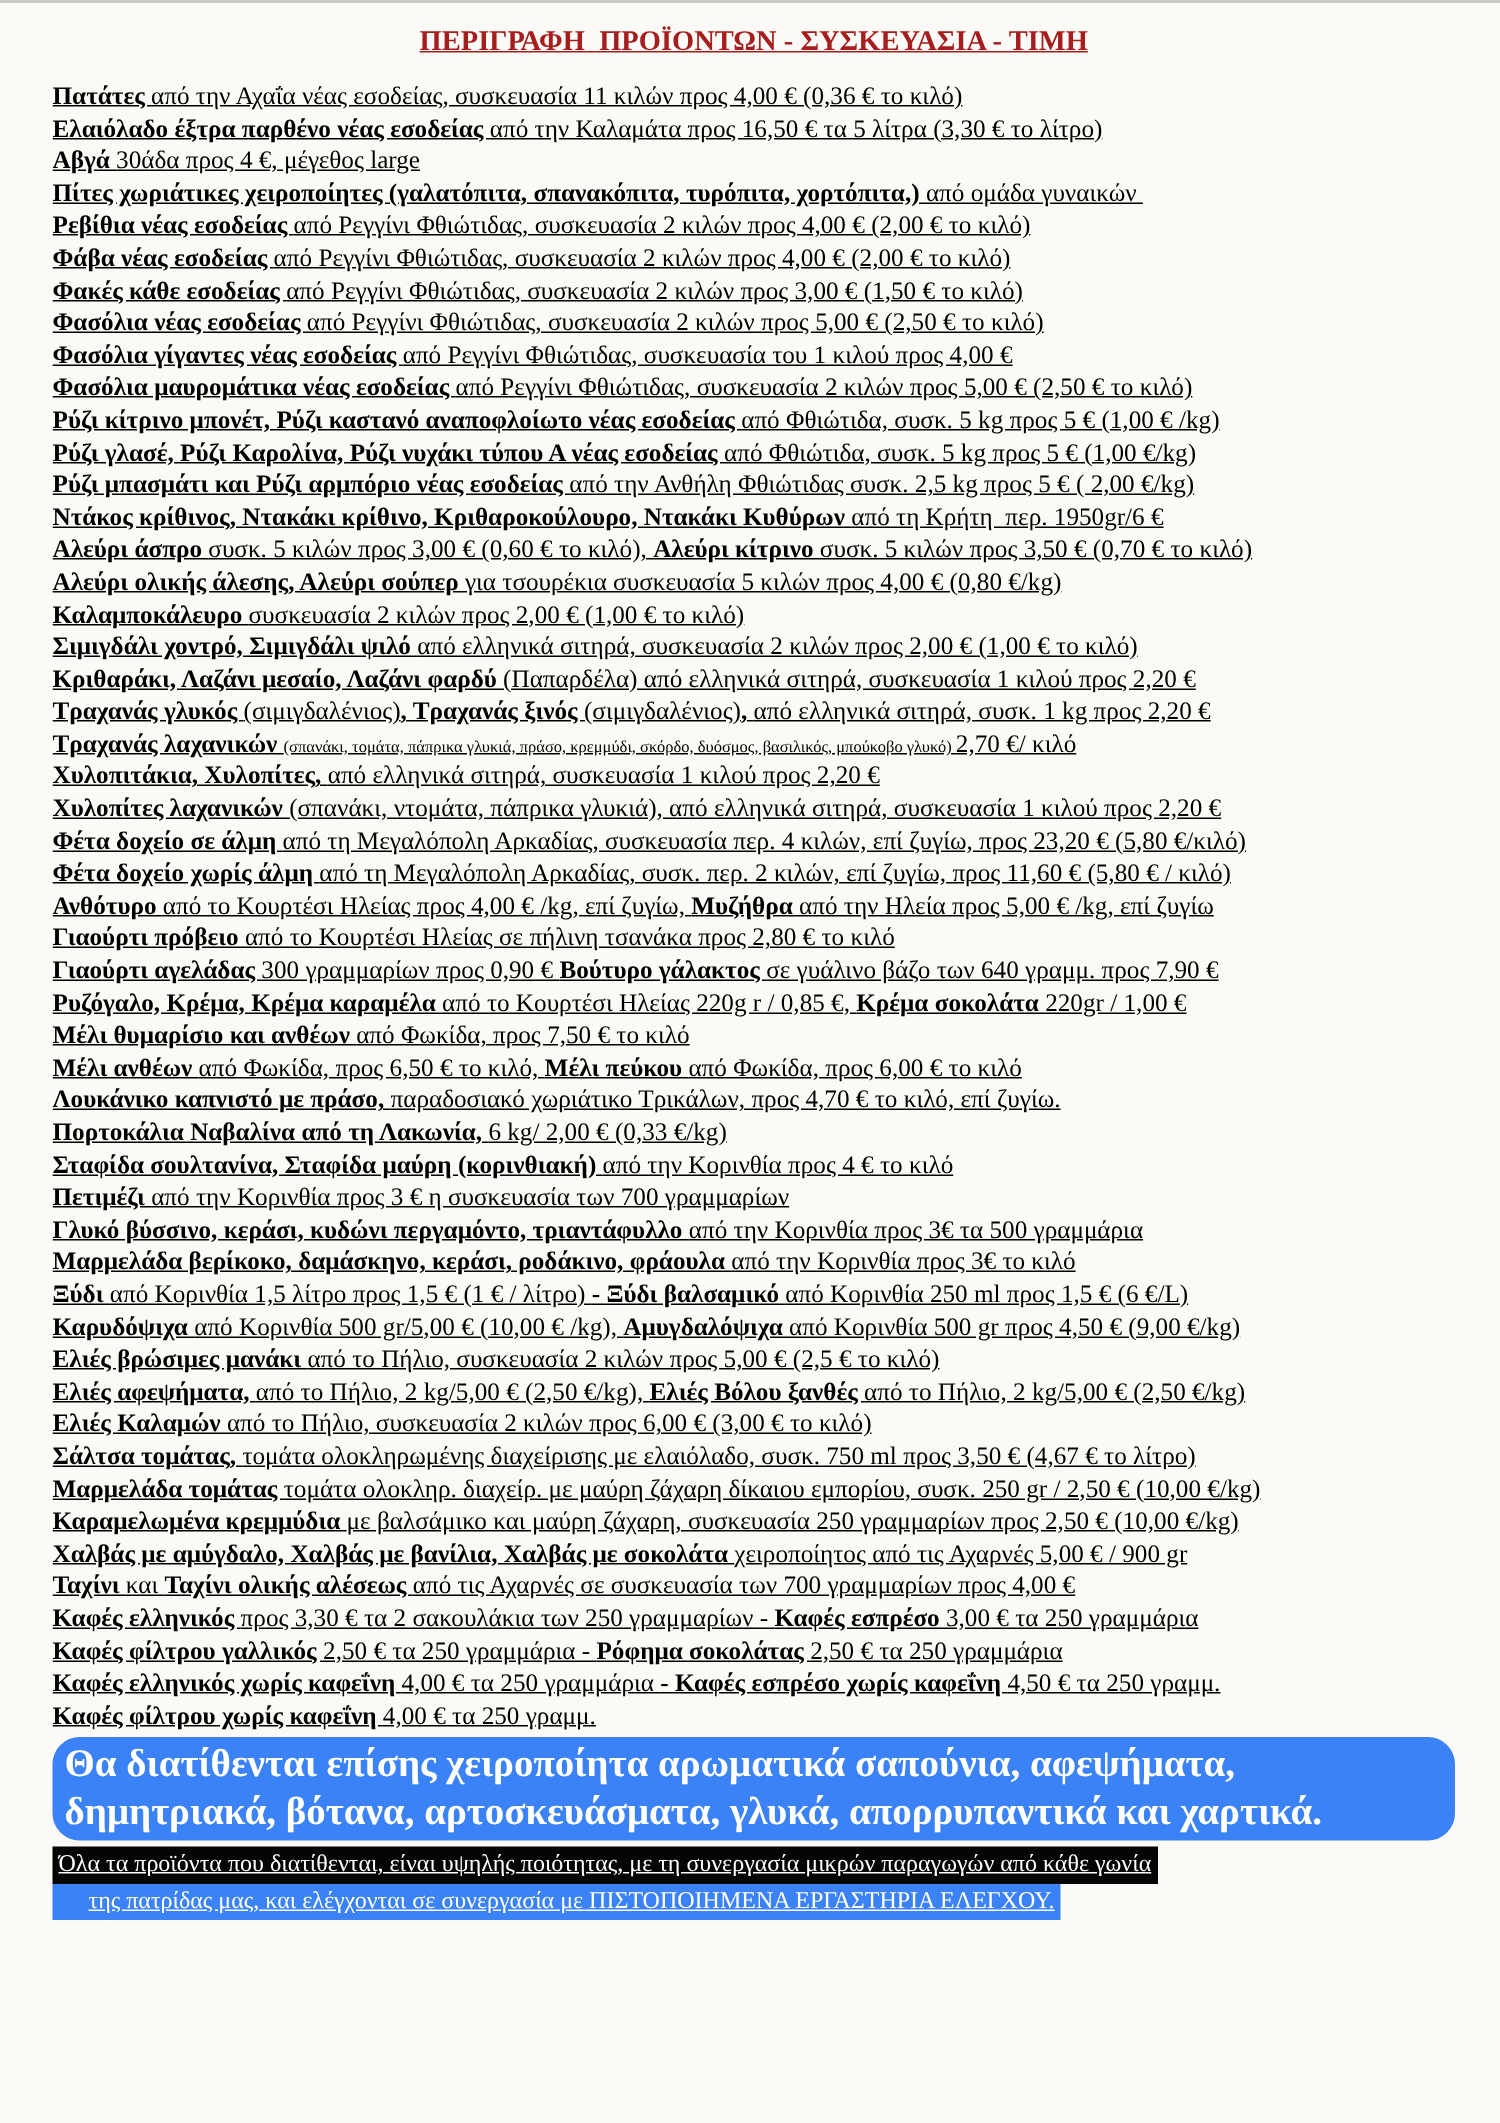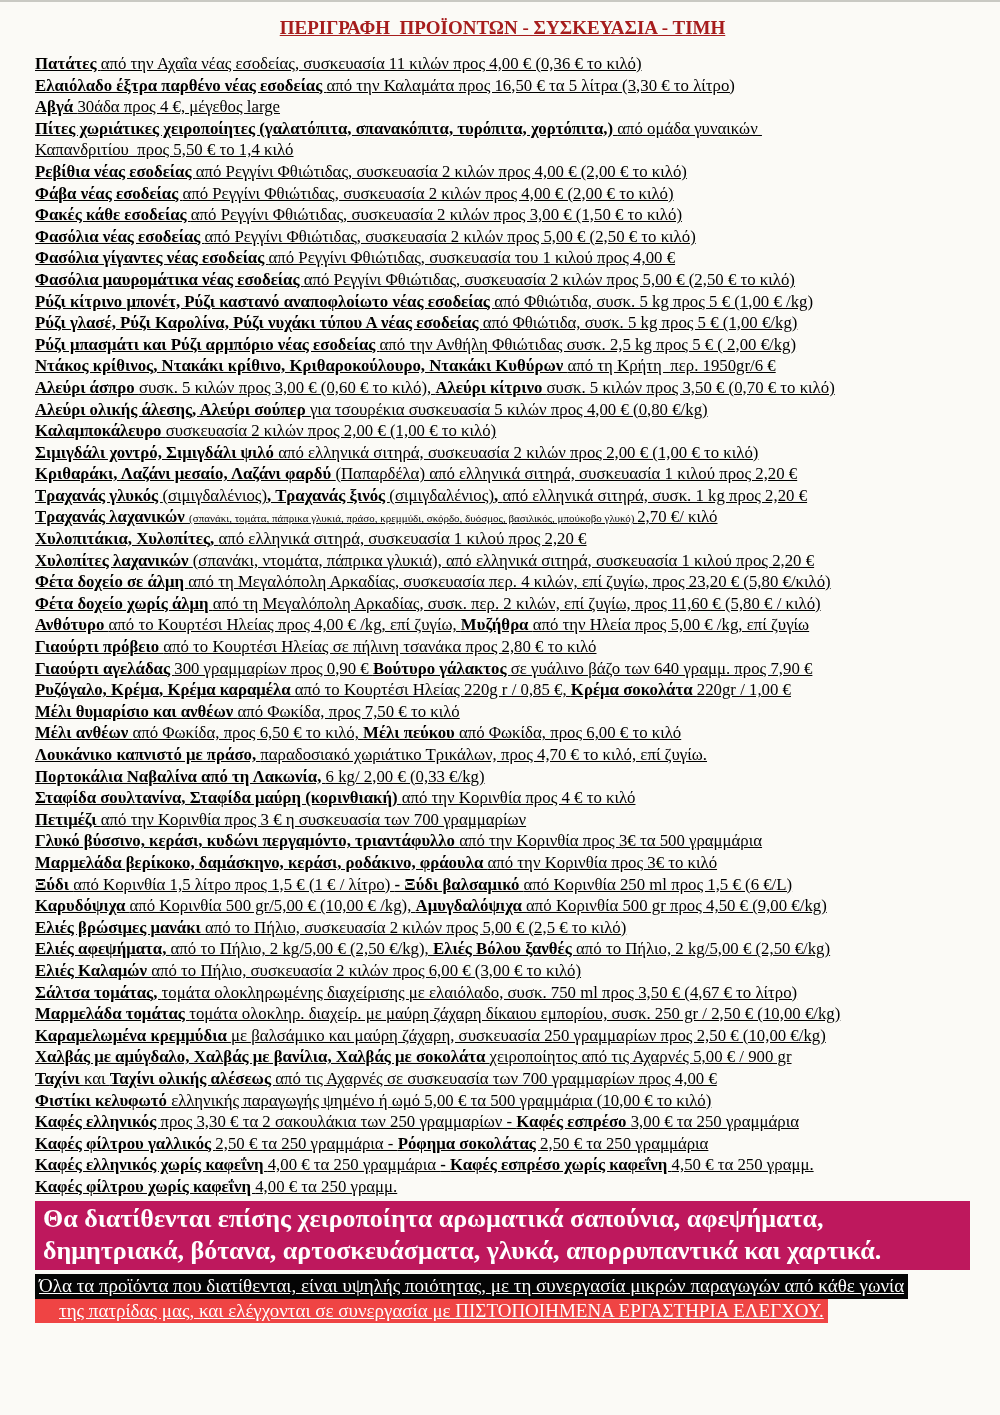--- a/index.html
+++ b/index.html
@@ -20,39 +20,38 @@
     font-size:16.8px;line-height:21.6px;height:21.6px;
     text-decoration:underline;white-space:pre;overflow:hidden;
   }
   .line .b{font-weight:bold;}
   .line .sm{font-size:11px;}
   .banner{
     color:#fff;font-weight:bold;font-size:26px;line-height:31.5px;
     padding:2px 8px 4px 8px;margin:4px 0 4px 0;
   }
   .banner div{white-space:pre;}
-  .note{font-size:19px;line-height:24.5px;}
+  .note{font-size:16px;line-height:24.5px;}
   .note-line{
     color:#fff;text-decoration:underline;
     padding:0 4px;white-space:pre;display:inline-block;
   }
 </style>
 </head>
 <body style="background: rgb(251, 250, 246);">
 
 <div class="top-edge"></div>
 
 <div class="page">
   <h1 class="title" style="color: rgb(166, 29, 29);">ΠΕΡΙΓΡΑΦΗ  ΠΡΟΪΟΝΤΩΝ - ΣΥΣΚΕΥΑΣΙΑ - ΤΙΜΗ</h1>
   <div class="product-list">
       <div class="line"><span class="b">Πατάτες </span><span class="">από την Αχαΐα νέας εσοδείας, συσκευασία 11 κιλών προς 4,00 € (0,36 € το κιλό)</span></div>
       <div class="line"><span class="b">Ελαιόλαδο έξτρα παρθένο νέας εσοδείας </span><span class="">από την Καλαμάτα προς 16,50 € τα 5 λίτρα (3,30 € το λίτρο)</span></div>
       <div class="line"><span class="b">Αβγά </span><span class="">30άδα προς 4 €, μέγεθος large</span></div>
       <div class="line"><span class="b">Πίτες χωριάτικες χειροποίητες (γαλατόπιτα, σπανακόπιτα, τυρόπιτα, χορτόπιτα,) </span><span class="">από ομάδα γυναικών </span></div>
-      <div class="line"><span class="">Καπανδριτίου  προς 5,50 € το 1,4 κιλό</span></div>
       <div class="line"><span class="b">Ρεβίθια νέας εσοδείας </span><span class="">από Ρεγγίνι Φθιώτιδας, συσκευασία 2 κιλών προς 4,00 € (2,00 € το κιλό)</span></div>
       <div class="line"><span class="b">Φάβα νέας εσοδείας </span><span class="">από Ρεγγίνι Φθιώτιδας, συσκευασία 2 κιλών προς 4,00 € (2,00 € το κιλό)</span></div>
       <div class="line"><span class="b">Φακές κάθε εσοδείας </span><span class="">από Ρεγγίνι Φθιώτιδας, συσκευασία 2 κιλών προς 3,00 € (1,50 € το κιλό)</span></div>
       <div class="line"><span class="b">Φασόλια νέας εσοδείας </span><span class="">από Ρεγγίνι Φθιώτιδας, συσκευασία 2 κιλών προς 5,00 € (2,50 € το κιλό)</span></div>
       <div class="line"><span class="b">Φασόλια γίγαντες νέας εσοδείας </span><span class="">από Ρεγγίνι Φθιώτιδας, συσκευασία του 1 κιλού προς 4,00 €</span></div>
       <div class="line"><span class="b">Φασόλια μαυρομάτικα νέας εσοδείας </span><span class="">από Ρεγγίνι Φθιώτιδας, συσκευασία 2 κιλών προς 5,00 € (2,50 € το κιλό)</span></div>
       <div class="line"><span class="b">Ρύζι κίτρινο μπονέτ, Ρύζι καστανό αναποφλοίωτο νέας εσοδείας </span><span class="">από Φθιώτιδα, συσκ. 5 kg προς 5 € (1,00 € /kg)</span></div>
       <div class="line"><span class="b">Ρύζι γλασέ, Ρύζι Καρολίνα, Ρύζι νυχάκι τύπου Α νέας εσοδείας </span><span class="">από Φθιώτιδα, συσκ. 5 kg προς 5 € (1,00 €/kg)</span></div>
       <div class="line"><span class="b">Ρύζι μπασμάτι και Ρύζι αρμπόριο νέας εσοδείας </span><span class="">από την Ανθήλη Φθιώτιδας συσκ. 2,5 kg προς 5 € ( 2,00 €/kg)</span></div>
       <div class="line"><span class="b">Ντάκος κρίθινος, Ντακάκι κρίθινο, Κριθαροκούλουρο, Ντακάκι Κυθύρων </span><span class="">από τη Κρήτη  περ. 1950gr/6 €</span></div>
@@ -82,24 +81,23 @@
       <div class="line"><span class="b">Ξύδι </span><span class="">από Κορινθία 1,5 λίτρο προς 1,5 € (1 € / λίτρο) </span><span class="b">- Ξύδι βαλσαμικό </span><span class="">από Κορινθία 250 ml προς 1,5 € (6 €/L)</span></div>
       <div class="line"><span class="b">Καρυδόψιχα </span><span class="">από Κορινθία 500 gr/5,00 € (10,00 € /kg), </span><span class="b">Αμυγδαλόψιχα </span><span class="">από Κορινθία 500 gr προς 4,50 € (9,00 €/kg)</span></div>
       <div class="line"><span class="b">Ελιές βρώσιμες μανάκι </span><span class="">από το Πήλιο, συσκευασία 2 κιλών προς 5,00 € (2,5 € το κιλό)</span></div>
       <div class="line"><span class="b">Ελιές αφεψήματα, </span><span class="">από το Πήλιο, 2 kg/5,00 € (2,50 €/kg), </span><span class="b">Ελιές Βόλου ξανθές </span><span class="">από το Πήλιο, 2 kg/5,00 € (2,50 €/kg)</span></div>
       <div class="line"><span class="b">Ελιές Καλαμών </span><span class="">από το Πήλιο, συσκευασία 2 κιλών προς 6,00 € (3,00 € το κιλό)</span></div>
       <div class="line"><span class="b">Σάλτσα τομάτας, </span><span class="">τομάτα ολοκληρωμένης διαχείρισης με ελαιόλαδο, συσκ. 750 ml προς 3,50 € (4,67 € το λίτρο)</span></div>
       <div class="line"><span class="b">Μαρμελάδα τομάτας </span><span class="">τομάτα ολοκληρ. διαχείρ. με μαύρη ζάχαρη δίκαιου εμπορίου, συσκ. 250 gr / 2,50 € (10,00 €/kg)</span></div>
       <div class="line"><span class="b">Καραμελωμένα κρεμμύδια </span><span class="">με βαλσάμικο και μαύρη ζάχαρη, συσκευασία 250 γραμμαρίων προς 2,50 € (10,00 €/kg)</span></div>
       <div class="line"><span class="b">Χαλβάς με αμύγδαλο, Χαλβάς με βανίλια, Χαλβάς με σοκολάτα </span><span class="">χειροποίητος από τις Αχαρνές 5,00 € / 900 gr</span></div>
       <div class="line"><span class="b">Ταχίνι </span><span class="">και </span><span class="b">Ταχίνι ολικής αλέσεως </span><span class="">από τις Αχαρνές σε συσκευασία των 700 γραμμαρίων προς 4,00 €</span></div>
-      <div class="line"><span class="b">Φιστίκι κελυφωτό </span><span class="">ελληνικής παραγωγής ψημένο ή ωμό 5,00 € τα 500 γραμμάρια (10,00 € το κιλό)</span></div>
       <div class="line"><span class="b">Καφές ελληνικός </span><span class="">προς 3,30 € τα 2 σακουλάκια των 250 γραμμαρίων - </span><span class="b">Καφές εσπρέσο </span><span class="">3,00 € τα 250 γραμμάρια</span></div>
       <div class="line"><span class="b">Καφές φίλτρου γαλλικός </span><span class="">2,50 € τα 250 γραμμάρια - </span><span class="b">Ρόφημα σοκολάτας </span><span class="">2,50 € τα 250 γραμμάρια</span></div>
       <div class="line"><span class="b">Καφές ελληνικός χωρίς καφεΐνη </span><span class="">4,00 € τα 250 γραμμάρια </span><span class="b">- Καφές εσπρέσο χωρίς καφεΐνη </span><span class="">4,50 € τα 250 γραμμ.</span></div>
       <div class="line"><span class="b">Καφές φίλτρου χωρίς καφεΐνη </span><span class="">4,00 € τα 250 γραμμ.</span></div>
     </div>
-  <div class="banner" style="background: #be185d; color: rgb(255, 255, 255);">
+  <div class="banner" style="background: #3b82f6; color: rgb(255, 255, 255); border-radius: 18px;">
       <div>Θα διατίθενται επίσης χειροποίητα αρωματικά σαπούνια, αφεψήματα,</div>
       <div>δημητριακά, βότανα, αρτοσκευάσματα, γλυκά, απορρυπαντικά και χαρτικά.</div>
     </div>
-  <div class="note"><span class="note-line" style="background: rgb(5, 5, 5);">Όλα τα προϊόντα που διατίθενται, είναι υψηλής ποιότητας, με τη συνεργασία μικρών παραγωγών από κάθε γωνία</span><br><span class="note-line" style="background: #ef4444; padding-left: 24px;">της πατρίδας μας, και ελέγχονται σε συνεργασία με ΠΙΣΤΟΠΟΙΗΜΕΝΑ ΕΡΓΑΣΤΗΡΙΑ ΕΛΕΓΧΟΥ.</span><br></div>
+  <div class="note"><span class="note-line" style="background: rgb(5, 5, 5);">Όλα τα προϊόντα που διατίθενται, είναι υψηλής ποιότητας, με τη συνεργασία μικρών παραγωγών από κάθε γωνία</span><br><span class="note-line" style="background: #3b82f6; padding-left: 24px;">της πατρίδας μας, και ελέγχονται σε συνεργασία με ΠΙΣΤΟΠΟΙΗΜΕΝΑ ΕΡΓΑΣΤΗΡΙΑ ΕΛΕΓΧΟΥ.</span><br></div>
 </div>
 
 </body></html>

